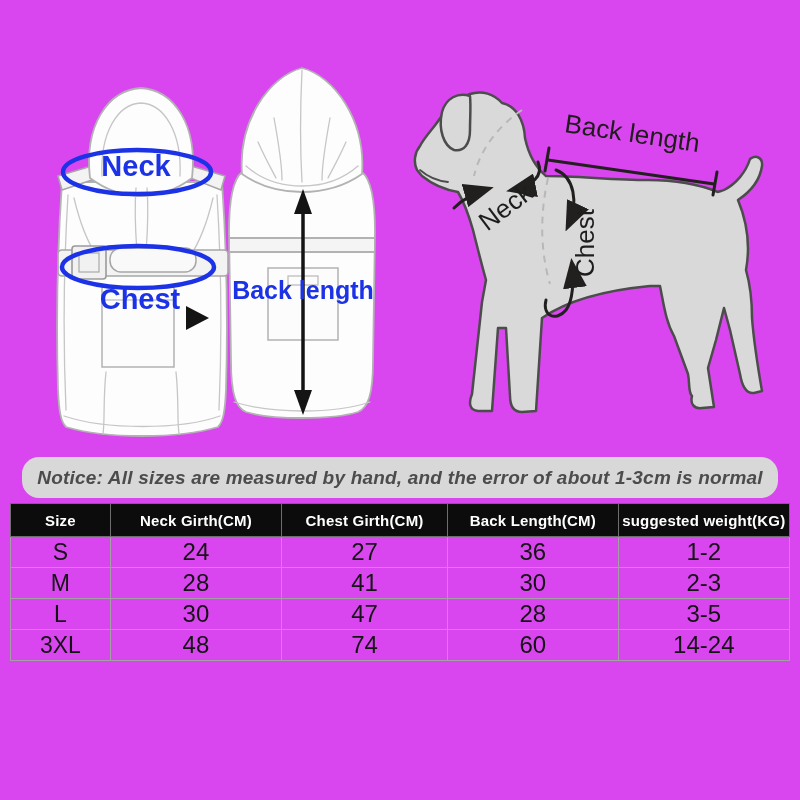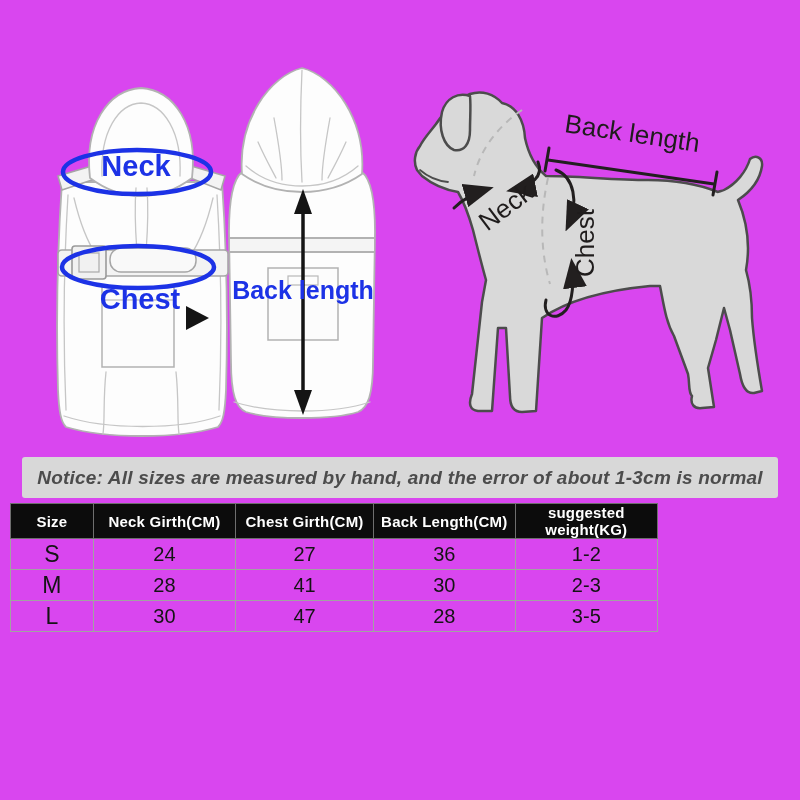--- a/index.html
+++ b/index.html
@@ -27,33 +27,33 @@
   .blue-ring{stroke:var(--accent);stroke-width:4.5;fill:none;}
   .blue-label{fill:var(--accent);font-family:"Liberation Sans",sans-serif;font-weight:bold;}
   .black-shape{fill:#141414;stroke:none;}
   .dog-body{fill:var(--dog-fill);stroke:var(--dog-outline);stroke-width:2.5;stroke-linejoin:round;}
   .dog-line{stroke:var(--dog-outline);stroke-width:1.8;fill:none;stroke-linecap:round;}
   .dash{stroke:#b8b8b8;stroke-width:2;fill:none;stroke-dasharray:7 6;}
   .meas{stroke:#221f1f;stroke-width:3;fill:none;stroke-linecap:round;}
   .dog-label{fill:var(--ink);font-family:"Liberation Sans",sans-serif;font-size:26px;}
 
   .notice{position:absolute;left:22px;top:457px;width:756px;height:41px;
-    background:#d8d8d8;border-radius:3px;display:flex;align-items:center;justify-content:center;}
+    background:#d8d8d8;border-radius:17px;display:flex;align-items:center;justify-content:center;}
   .notice span{font-style:italic;font-weight:bold;font-size:19px;color:#4c4c4c;letter-spacing:0.2px;}
 
-  table.size-table{position:absolute;left:10px;top:503px;width:648px;
+  table.size-table{position:absolute;left:10px;top:503px;width:780px;
     border-collapse:collapse;table-layout:fixed;text-align:center;}
   table.size-table col.c0{width:12.8%;}
   table.size-table col.c1{width:22.0%;}
   table.size-table col.c2{width:21.3%;}
   table.size-table col.c3{width:21.9%;}
   table.size-table col.c4{width:22.0%;}
   table.size-table th{background:#0c0c0c;color:#ffffff;font-size:15px;font-weight:bold;
     height:33px;border:1px solid #6e6e6e;letter-spacing:0.2px;}
-  table.size-table td{font-size:20px;color:#141414;height:31px;
+  table.size-table td{font-size:24px;color:#141414;height:31px;
     border:1px solid #a2a2a2;font-weight:normal;}
   table.size-table tr td:first-child{font-size:23px;}
 </style>
 </head>
 <body>
 
 <div class="page">
 
   <svg class="illus coat-front" width="195" height="365" viewBox="0 0 195 365">
     <path class="sketch-fill" d="M16,102 C12,160 10,240 12,310 C13,332 15,342 20,347 C60,359 132,359 172,347 C177,342 179,332 180,310 C182,240 180,160 176,102 Z"></path>
@@ -163,16 +163,23 @@
           <td>30</td>
           <td>2-3</td>
         </tr>
         <tr>
           <td>L</td>
           <td>30</td>
           <td>47</td>
           <td>28</td>
           <td>3-5</td>
         </tr>
+        <tr>
+          <td>3XL</td>
+          <td>48</td>
+          <td>74</td>
+          <td>60</td>
+          <td>14-24</td>
+        </tr>
       </tbody>
   </table>
 
 </div>
 
 </body></html>

